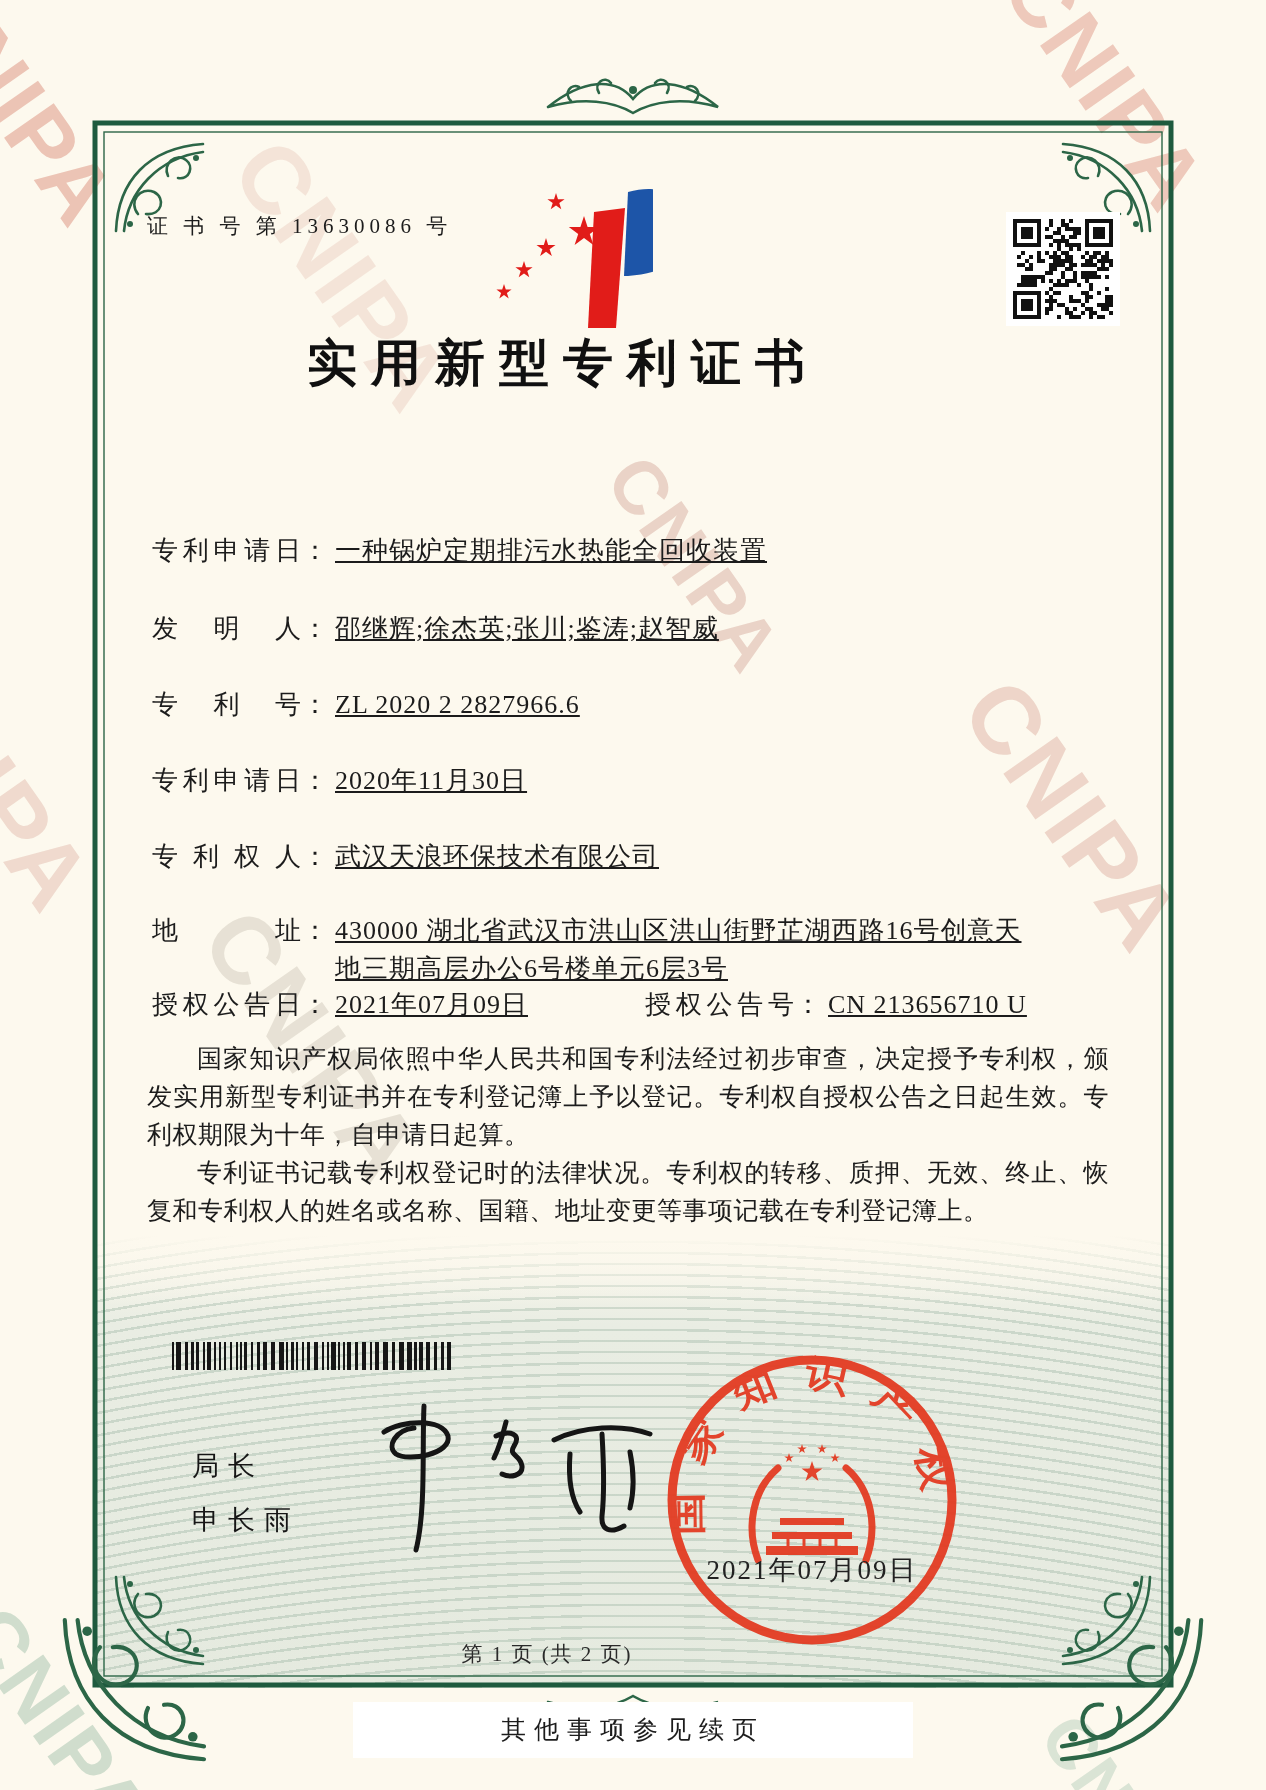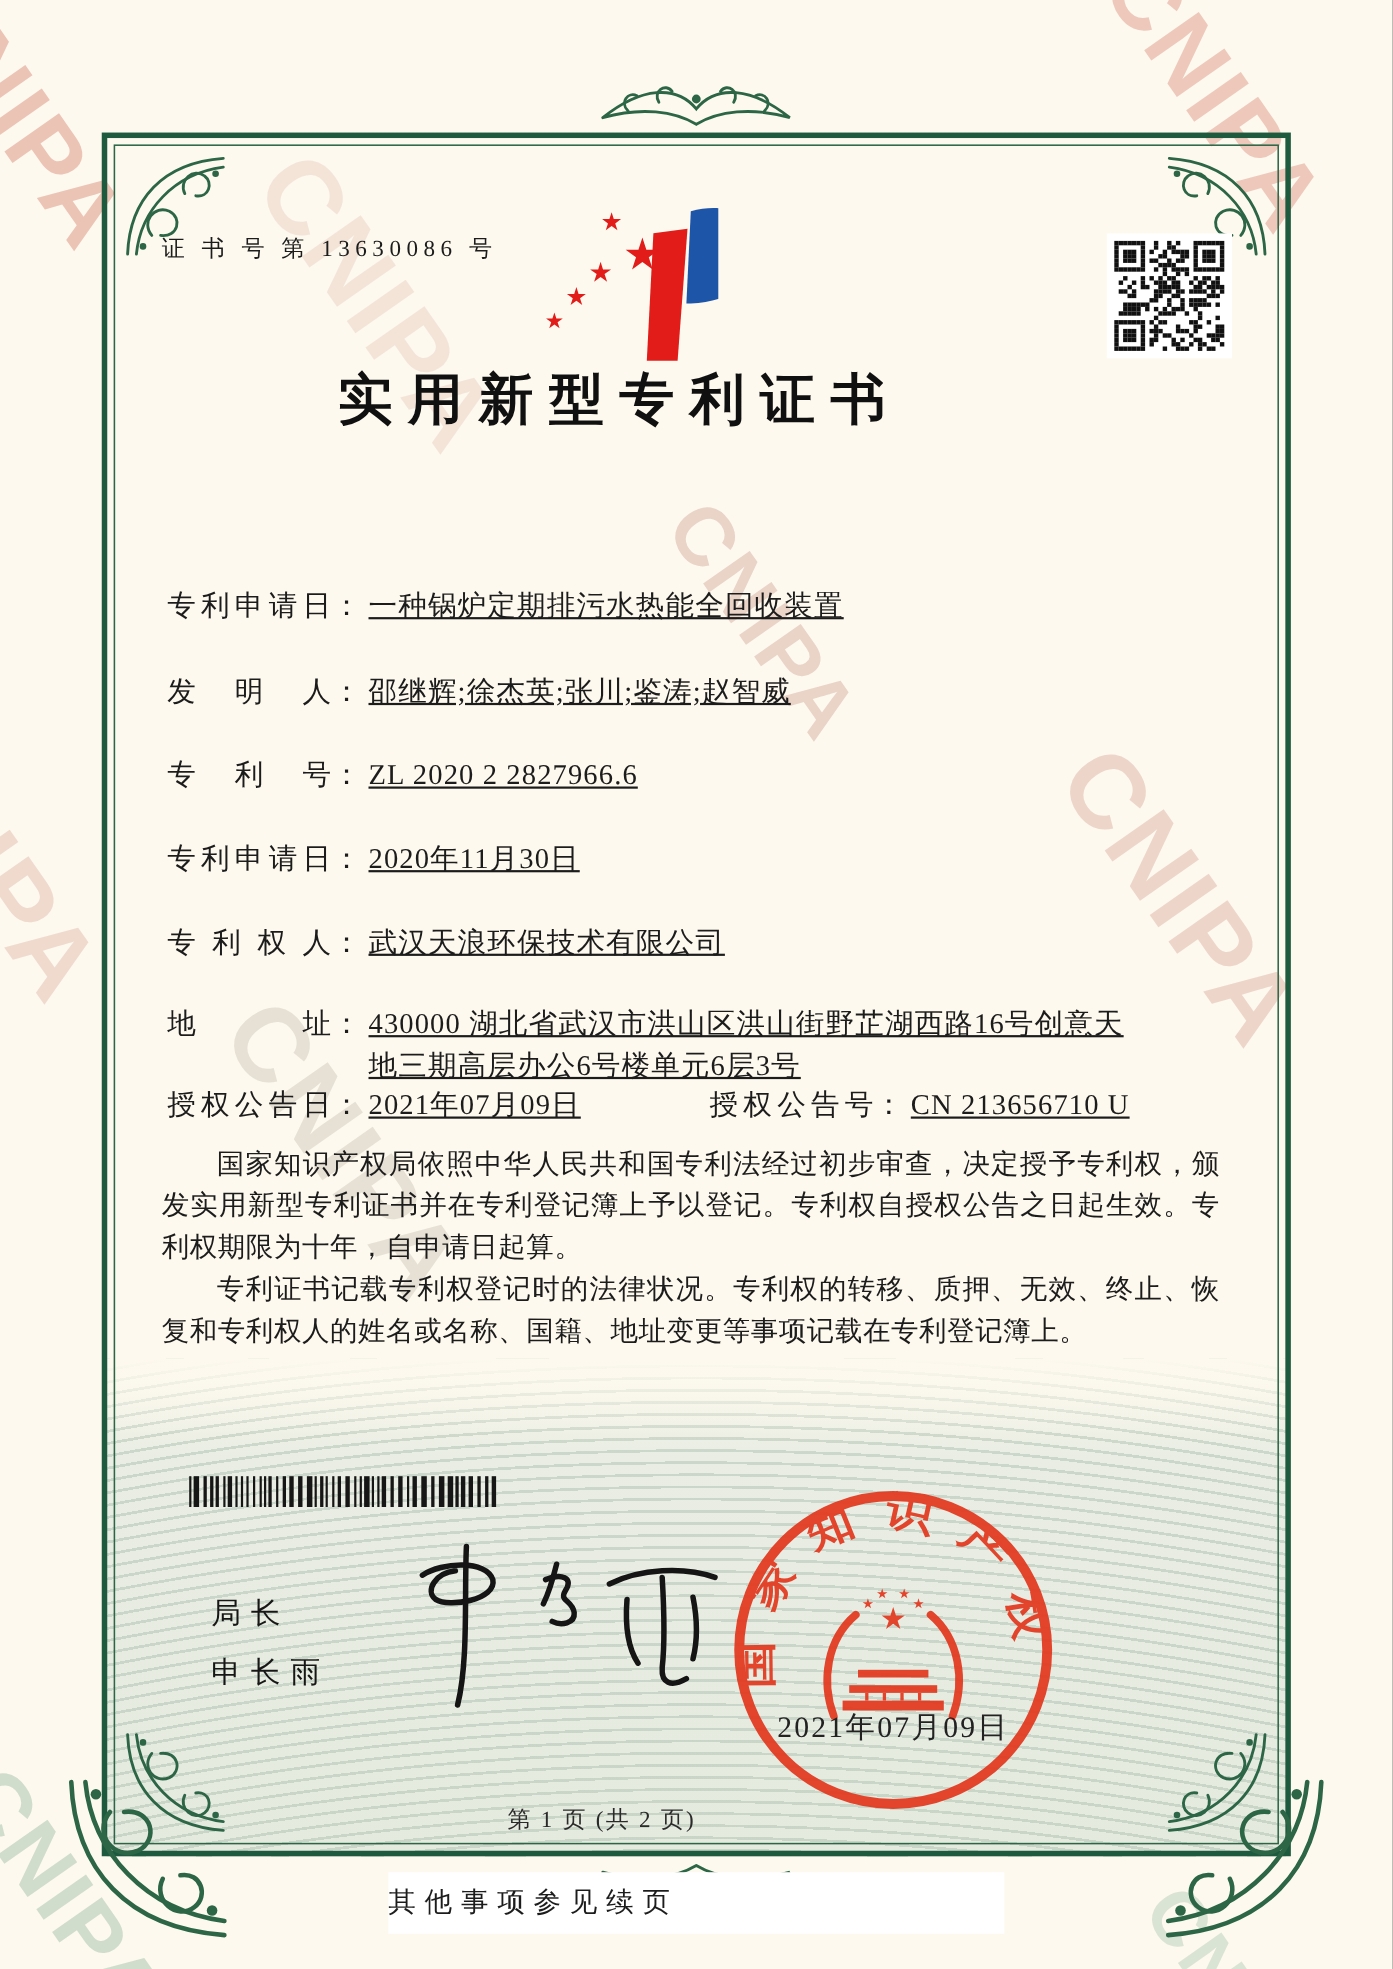--- a/index.html
+++ b/index.html
@@ -32,21 +32,21 @@
   .paras{position:absolute;left:147px;top:1040px;width:962px;font-size:25px;line-height:38px;
          text-align:justify;letter-spacing:0.5px;}
   .paras p{margin:0;text-indent:2em;}
   .director{position:absolute;left:192px;font-size:27px;letter-spacing:9px;
             font-family:"Liberation Sans","DejaVu Sans",sans-serif;color:#161616;z-index:4;text-align:center;}
   .seal-date{position:absolute;left:662px;top:1552px;width:300px;text-align:center;
              font-size:27px;letter-spacing:2px;color:#222;z-index:5;}
   .page-footer{position:absolute;left:0;top:1640px;width:1094px;text-align:center;
                font-size:21px;letter-spacing:2px;color:#2a2a2a;z-index:4;}
   .strip{position:absolute;left:353px;top:1702px;width:560px;height:56px;background:#ffffff;
-         text-align:left;line-height:56px;font-size:25px;letter-spacing:8px;z-index:4;}
+         text-align:center;line-height:56px;font-size:25px;letter-spacing:8px;z-index:4;}
   .deco{position:absolute;inset:0;z-index:2;pointer-events:none;}
   svg{display:block;}
 </style>
 </head>
 <body>
 
 <div class="page">
 
   <div class="wm" style="left:-25px;top:-45px;font-size:88px;color:rgba(215,130,110,0.45);">CNIPA</div>
   <div class="wm" style="left:1065px;top:-60px;font-size:88px;color:rgba(215,130,110,0.40);">CNIPA</div>

